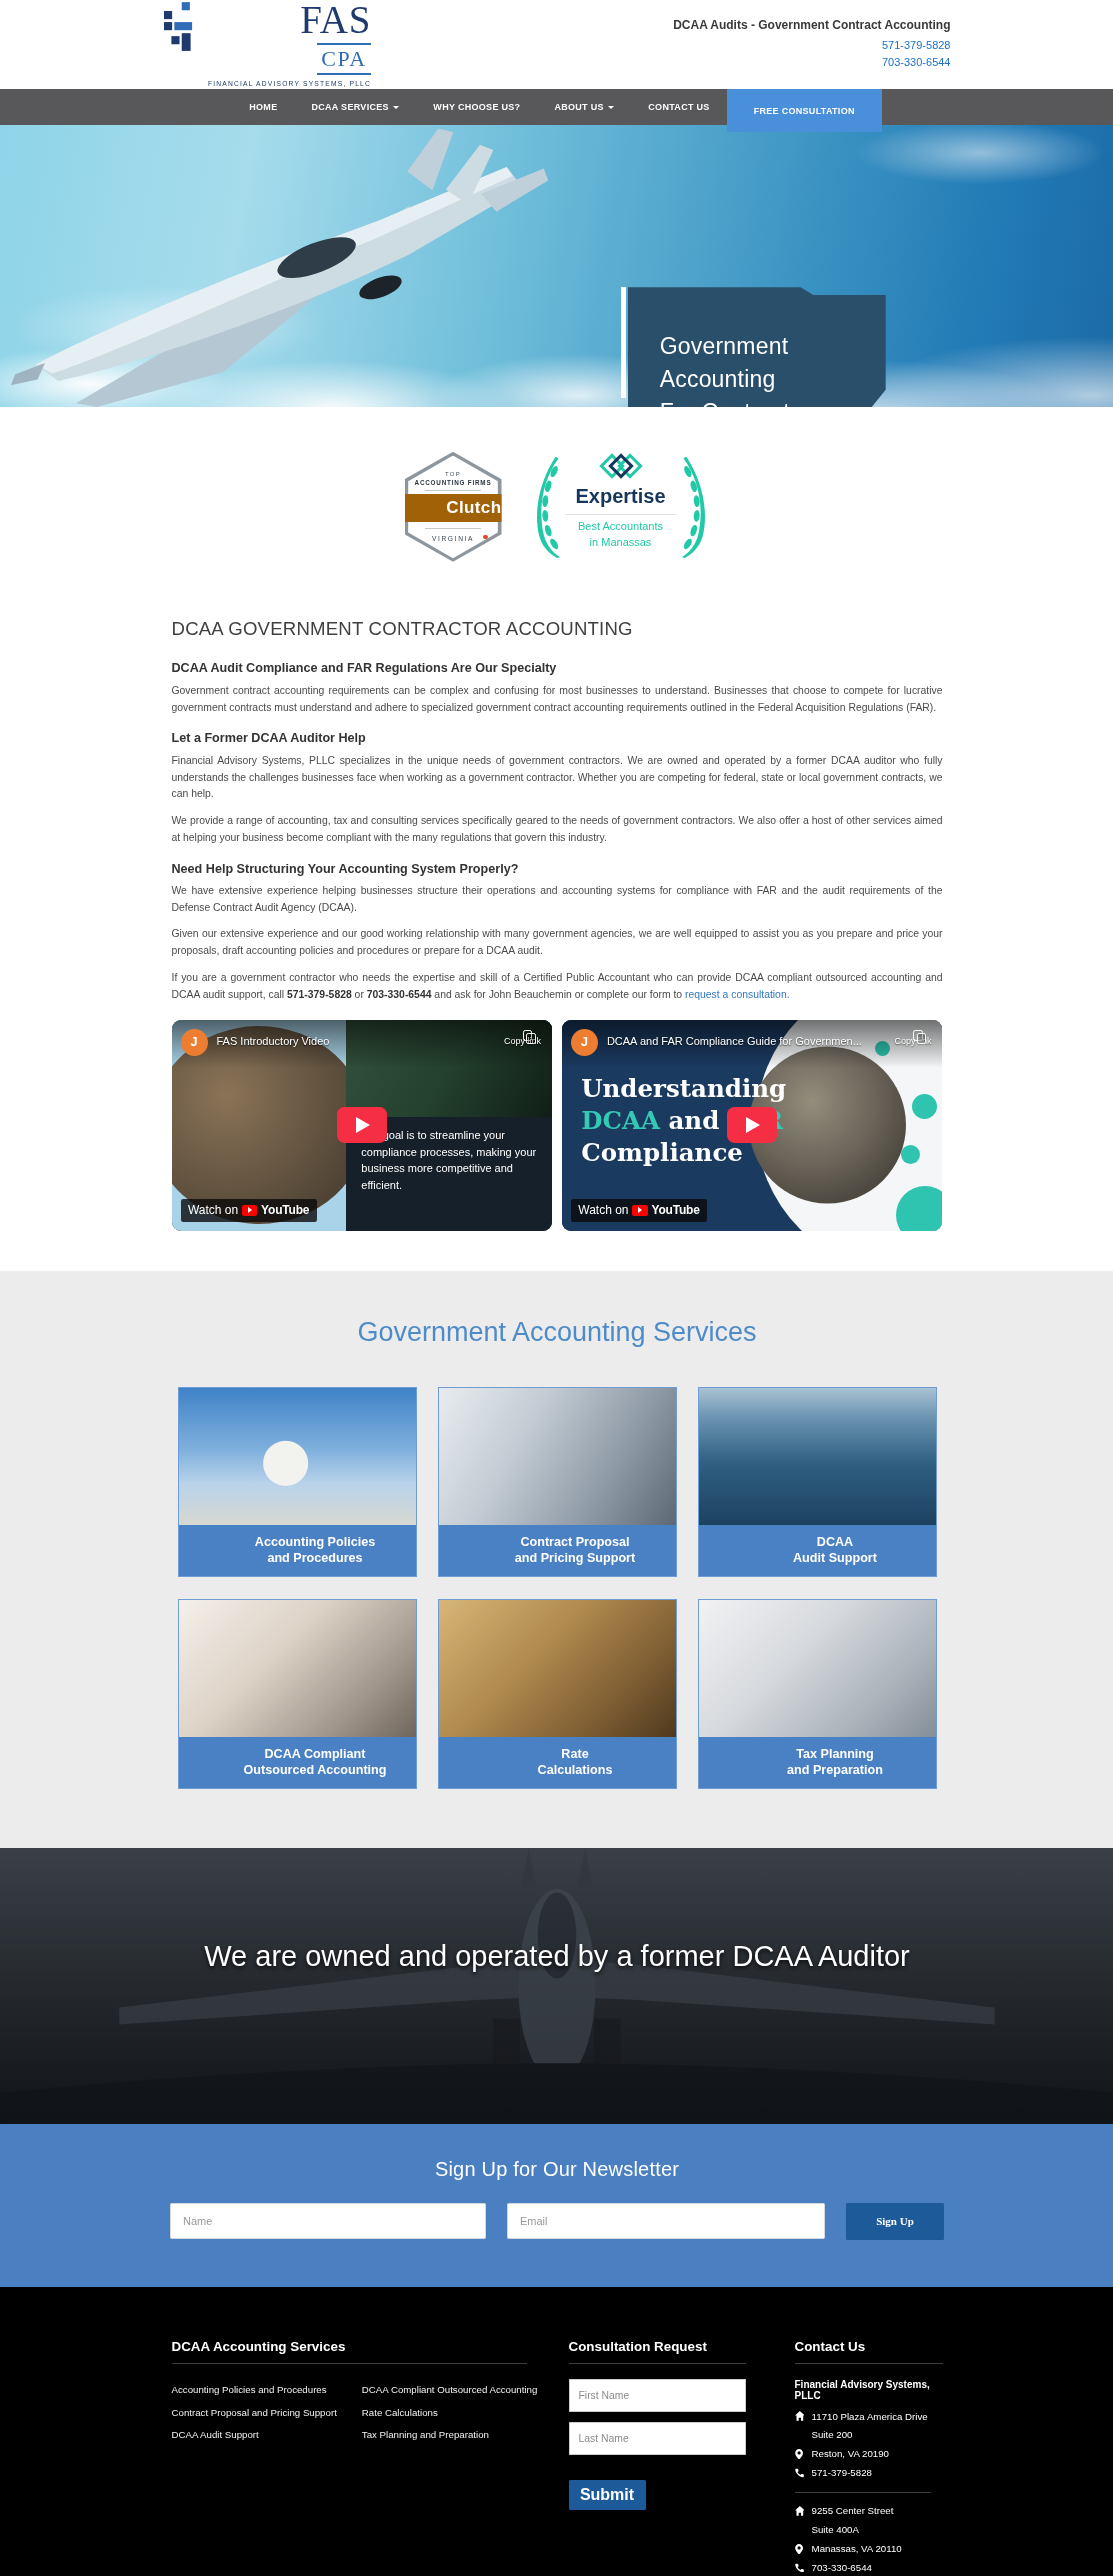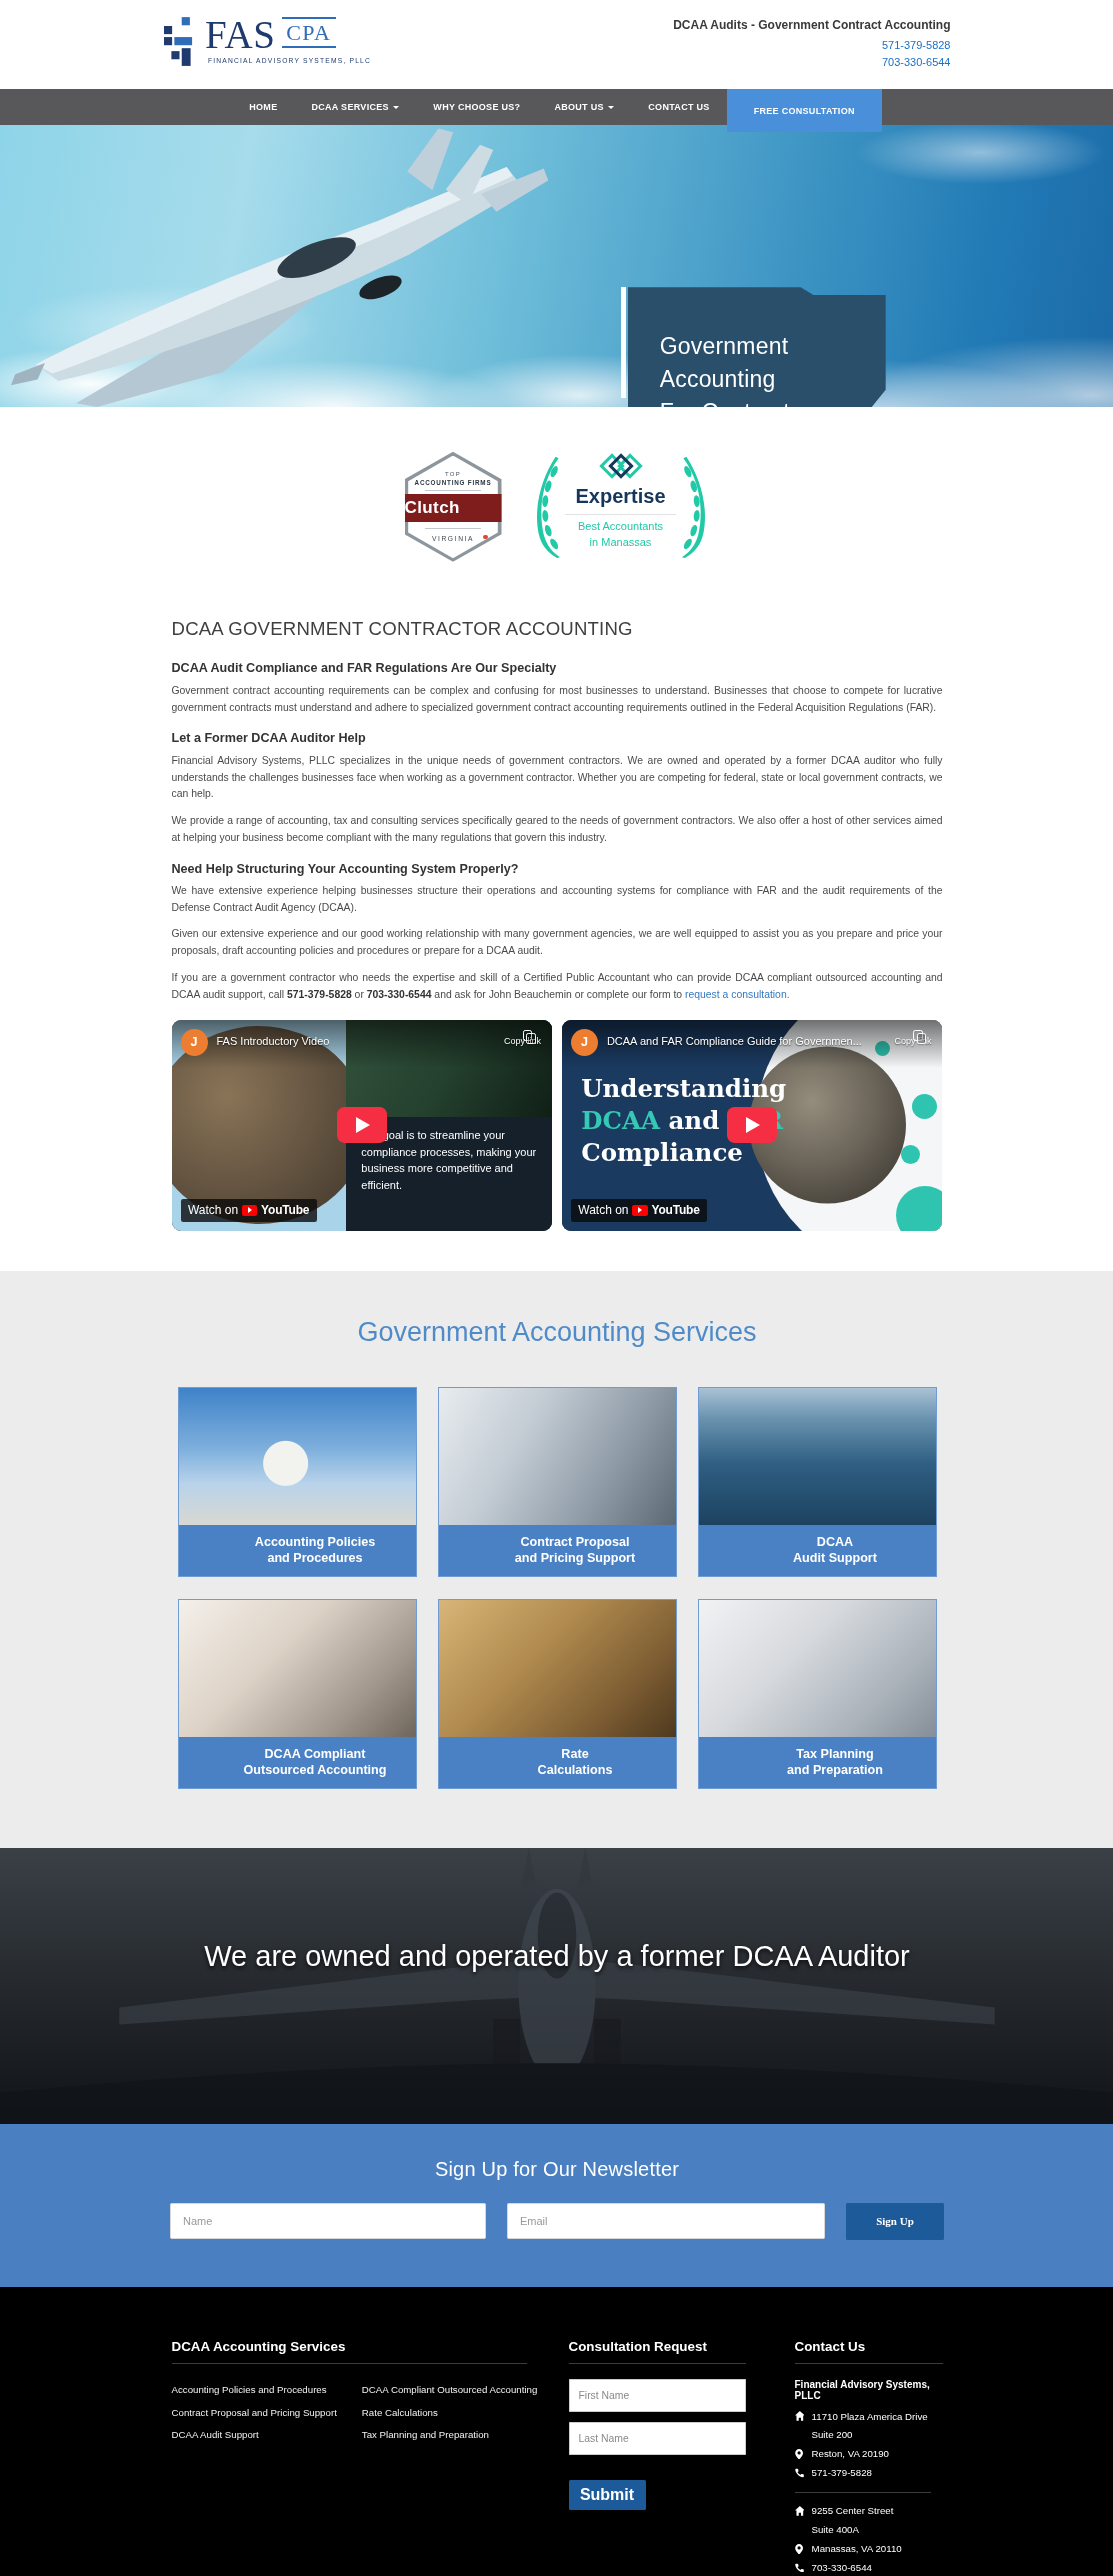--- a/index.html
+++ b/index.html
@@ -5,21 +5,21 @@
   * { margin:0; padding:0; box-sizing:border-box; }
   html,body { background:#fff; }
   body { width:1114px; margin:0 auto; font-family:"Liberation Sans", sans-serif; }
   a { text-decoration:none; color:inherit; cursor:pointer; }
 
   
   .site-header { height:89px; background:#fff; }
   .header-inner { width:787px; margin:0 auto; height:100%; display:flex; justify-content:space-between; align-items:center; }
   .logo { display:flex; align-items:flex-start; gap:7.4px; }
   .logo-text-wrap { display:flex; flex-direction:column; }
-  .logo-row { display:flex; align-items:flex-start; gap:6px; }
+  .logo-row { display:flex; align-items:flex-end; gap:6px;flex-direction:column; }
   .logo-fas { font-family:"Liberation Serif", serif; font-size:39px; line-height:.9; color:#1e3a6e; letter-spacing:0.7px; }
   .logo-cpa { font-family:"Liberation Serif", serif; font-size:22px; color:#2f6db8; border-top:2.2px solid #2f6db8; border-bottom:2.2px solid #2f6db8; padding:0.7px 4.5px; letter-spacing:1.5px; }
   .logo-tagline { font-size:6.7px; letter-spacing:1.2px; color:#1e3a6e; margin-top:5.2px; padding-left:3px; }
   .header-right { text-align:right; }
   .header-title { font-size:12px; font-weight:bold; color:#3a3a3a; margin-bottom:4.5px; }
   .header-phone { display:block; font-size:11px; color:#1a70c8; line-height:1.55; }
 
   
   .main-nav { height:36px; background:#58585a; display:flex; justify-content:center; align-items:flex-start; position:relative; z-index:5; }
   .nav-item { height:36px; display:flex; align-items:center; padding:0 17px; color:#fff; font-size:9px; font-weight:bold; letter-spacing:0.3px; }
@@ -46,21 +46,21 @@
 
   
   .badges { background:#fff; padding:42px 0 48px; display:flex; justify-content:center; align-items:center; gap:30px; }
   .clutch-badge { width:97px; height:110px; position:relative; background:#8d969c;
     clip-path:polygon(50% 0,100% 25%,100% 75%,50% 100%,0 75%,0 25%); display:flex; flex-direction:column; align-items:center; }
   .hex-inner { position:absolute; inset:3.7px; background:#fff; clip-path:polygon(50% 0,100% 25%,100% 75%,50% 100%,0 75%,0 25%); }
   .clutch-content { position:relative; z-index:2; width:100%; text-align:center; padding-top:19.3px; }
   .clutch-top { font-size:6px; letter-spacing:1.2px; color:#4a5560; }
   .clutch-firms { font-size:6.3px; font-weight:bold; letter-spacing:0.8px; color:#2a3540; margin-top:2.2px; }
   .clutch-rule { width:56px; height:0.7px; background:#c4c8cb; margin:3.7px auto 0; }
-  .clutch-band { width:100%; height:27.5px; background:#7f1d1d; margin-top:3.7px; display:flex; align-items:center; justify-content:flex-start; }
+  .clutch-band { width:100%; height:27.5px; background:#a16207; margin-top:3.7px; display:flex; align-items:center; justify-content:flex-end; }
   .clutch-word { color:#fff; font-size:17px; font-weight:bold; letter-spacing:0.4px; position:relative; }
   .clutch-dot { position:absolute; width:4.5px; height:4.5px; border-radius:50%; background:#e8442e; right:14px; bottom:3px; }
   .clutch-region { font-size:6.7px; letter-spacing:1.6px; color:#3a4750; margin-top:6.7px; }
   .expertise-badge { width:178px; height:115px; position:relative; text-align:center; }
   .laurel { position:absolute; top:6px; }
   .laurel.left { left:0; }
   .laurel.right { right:0; transform:scaleX(-1); }
   .exp-diamonds { display:flex; justify-content:center; align-items:center; margin-top:1.5px; height:30px; }
   .diamond { width:18px; height:18px; border:3.7px solid #22c9a7; transform:rotate(45deg); }
   .diamond.d2 { border-color:#16365c; margin:0 -9px; position:relative; z-index:2; }

